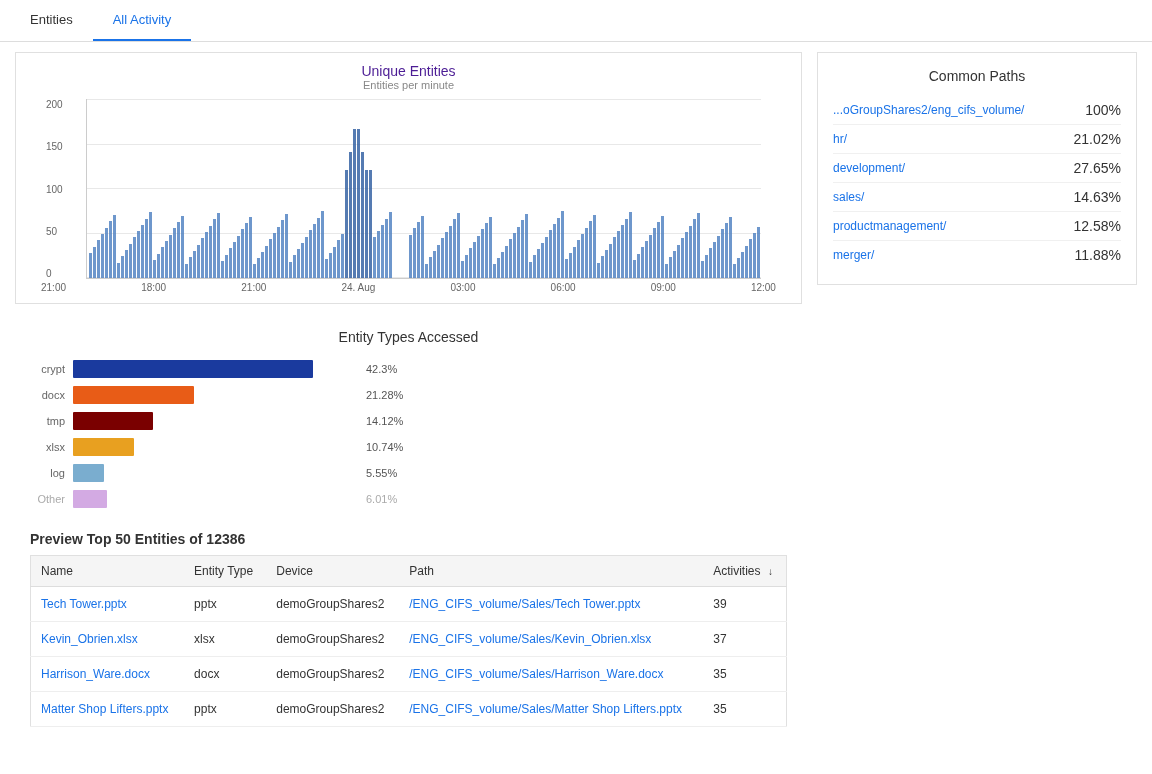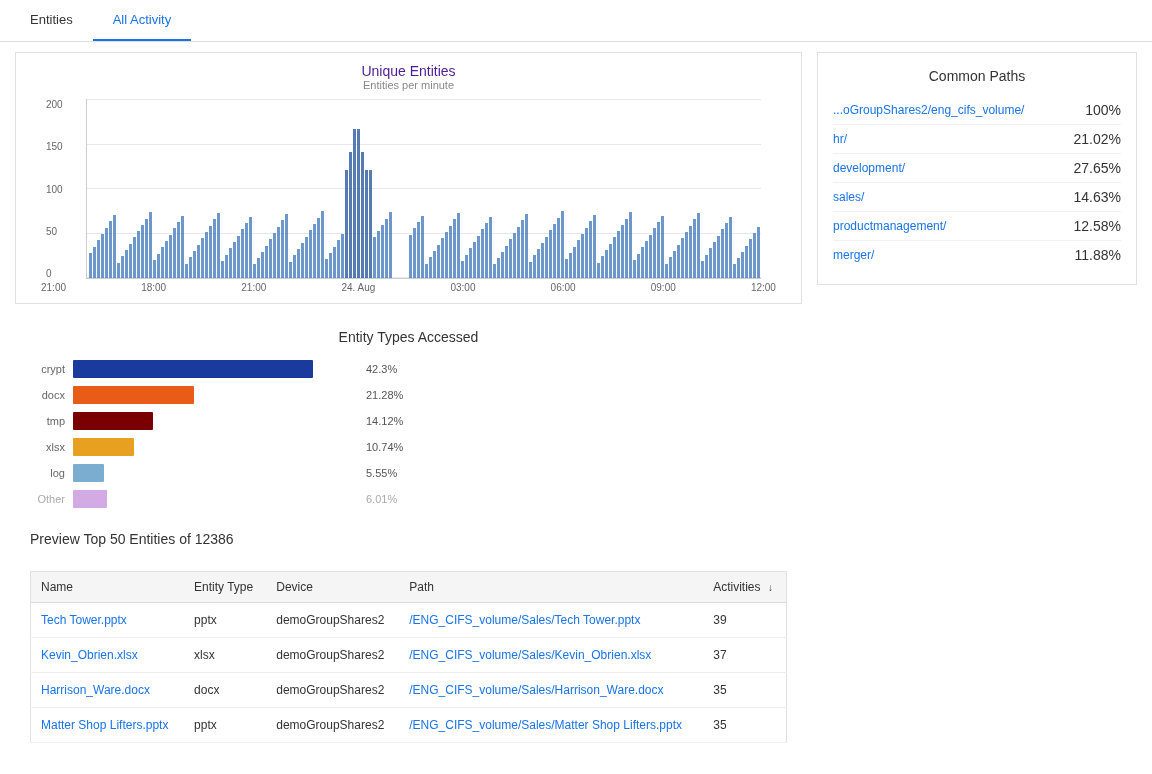--- a/index.html
+++ b/index.html
@@ -43,21 +43,21 @@
     
     .common-paths { border: 1px solid #e0e0e0; padding: 15px; }
     .section-title { font-size: 14px; font-weight: 400; color: #333; margin-bottom: 12px; text-align: center; }
     .path-row { display: flex; justify-content: space-between; align-items: center; padding: 6px 0; border-bottom: 1px solid #f0f0f0; }
     .path-row:last-child { border-bottom: none; }
     .path-name { color: #1a73e8; font-size: 12px; cursor: pointer; }
     .path-pct { font-size: 14px; color: #333; }
 
     
     .preview-section { padding: 0 15px; }
-    .preview-title { font-size: 14px; font-weight: 400; color: #333; margin-bottom: 24px; }
+    .preview-title { font-size: 14px; font-weight: 700; color: #333; margin-bottom: 8px; }
 
     
     .data-table { width: 100%; border-collapse: collapse; border: 1px solid #e0e0e0; }
     .data-table th { background: #f5f5f5; padding: 8px 10px; text-align: left; font-size: 12px; font-weight: 500; color: #333; border-bottom: 1px solid #ddd; }
     .data-table td { padding: 10px 10px; font-size: 12px; border-bottom: 1px solid #eee; vertical-align: top; }
     .link-text { color: #1a73e8; cursor: pointer; }
     .sort-icon { margin-left: 4px; font-size: 10px; }
   </style>
 </head>
 <body>

